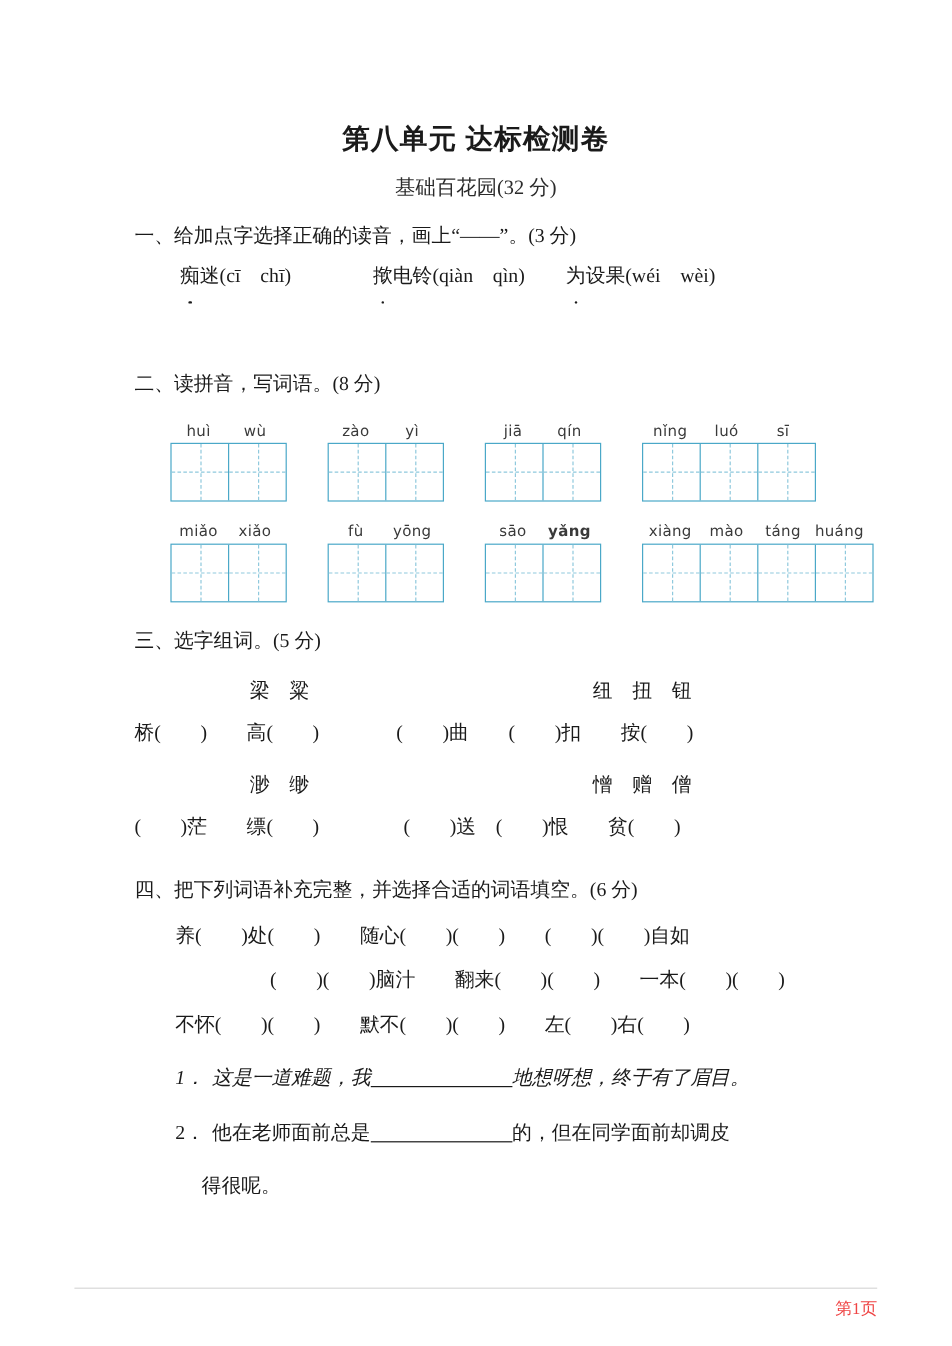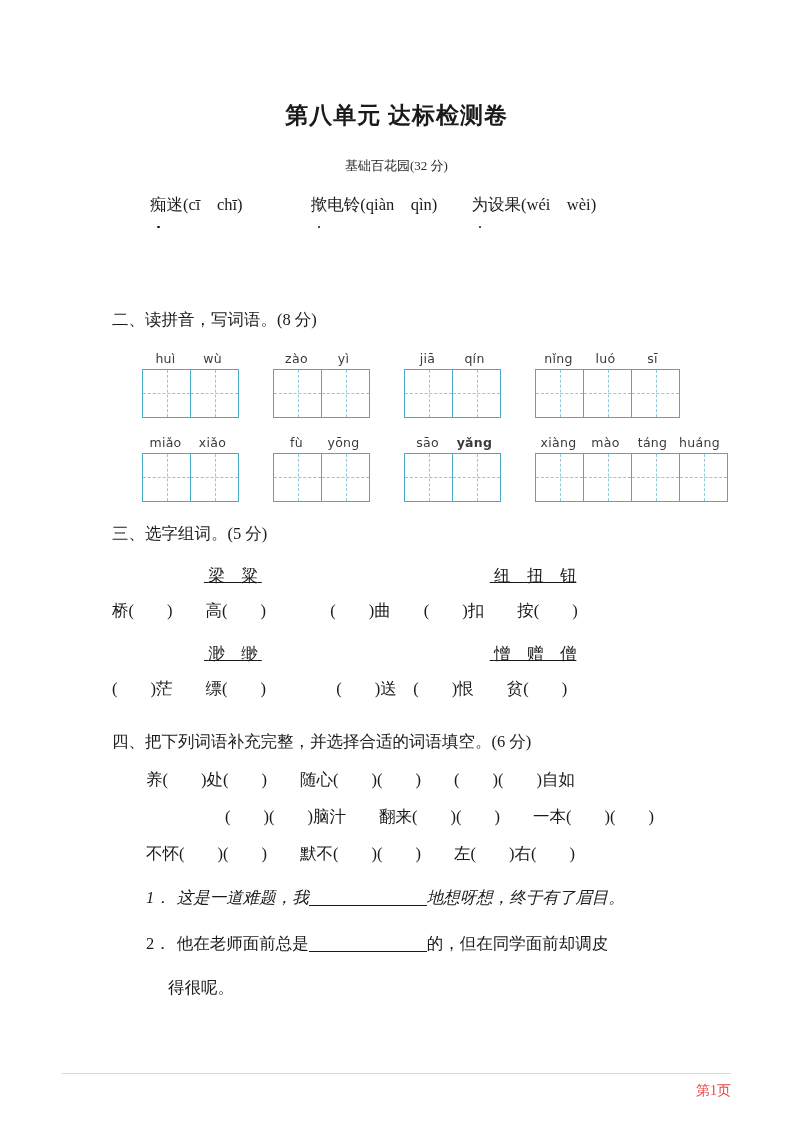--- a/index.html
+++ b/index.html
@@ -28,22 +28,22 @@
     font-weight: bold;
     letter-spacing: 1px;
     margin: 0;
     position: absolute;
     top: 100px;
     left: 0;
     right: 0;
   }
   .doc-subtitle {
     text-align: center;
-    font-size: 13px;
-    margin: 12px;
+    font-size: 17px;
+    margin: 0;
     position: absolute;
     top: 145px;
     left: 0;
     right: 0;
     color: #2b2b2b;
   }
 
   
   .section {
     position: absolute;
@@ -137,21 +137,20 @@
   
   .blank-row {
     font-size: 16.5px;
     line-height: 2.25;
     white-space: nowrap;
   }
   .char-opts {
     font-size: 16.5px;
     line-height: 2.0;
     white-space: nowrap;
-    text-decoration: underline;
   }
   .sp-lg { display:inline-block; width: 44px; }
   .sp-xl { display:inline-block; width: 92px; }
 
   
   .sentence {
     font-size: 16.5px;
     line-height: 1.95;
     margin-left: 34px;
     white-space: nowrap;
@@ -183,20 +182,21 @@
 </style>
 </head>
 <body>
 
 <div class="page">
 
   <div class="doc-title">第八单元 达标检测卷</div>
   <div class="doc-subtitle">基础百花园(32 分)</div>
 
   <div class="section" style="top:185px;">
+    <div class="sec-heading">一、给加点字选择正确的读音，画上“——”。(3 分)</div>
 
 
     <div class="s1-row">
       <span class="s1-item"><span class="dotted">痴</span><span>迷</span><span class="py">(cī　chī)</span></span>
       <span class="s1-gap-a" style="width:60px;"></span>
       <span class="s1-item"><span class="dotted">揿</span><span>电铃</span><span class="py">(qiàn　qìn)</span></span>
       <span class="s1-gap-b" style="width:26px;"></span>
       <span class="s1-item"><span class="dotted">为</span><span>设果</span><span class="py">(wéi　wèi)</span></span>
     </div>
   </div>

